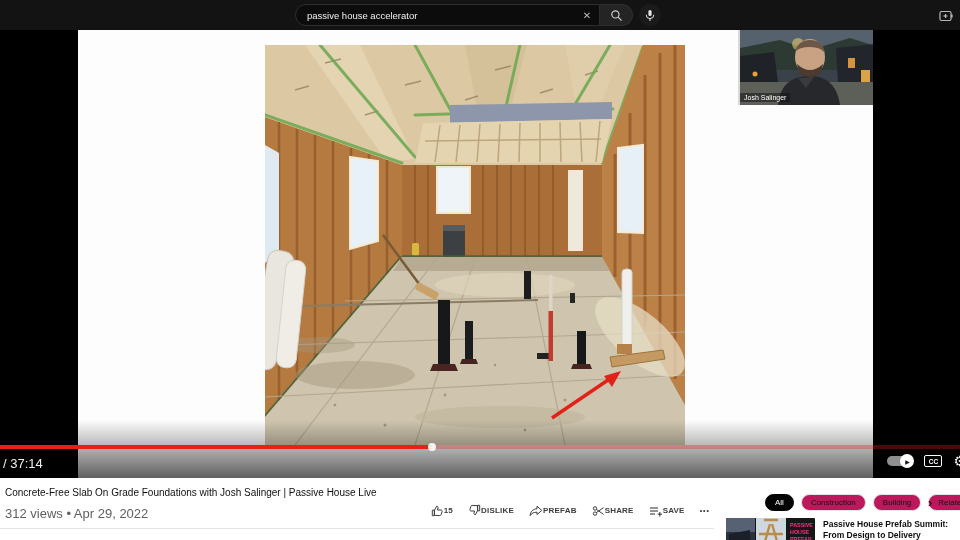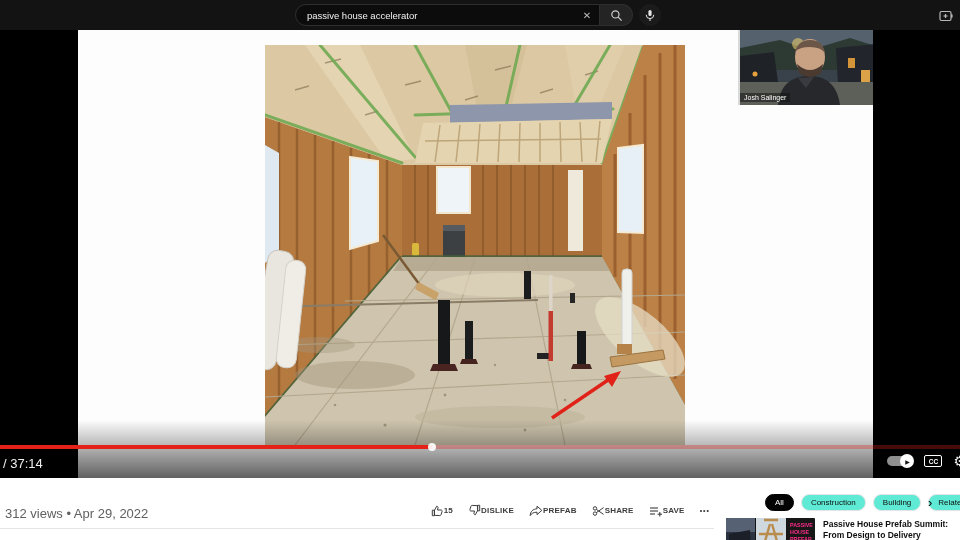--- a/index.html
+++ b/index.html
@@ -45,21 +45,21 @@
   #info { position:absolute; left:0; top:478px; width:960px; height:62px; background:#fff; }
   #video-title { position:absolute; left:5px; top:9px; font-size:10px; color:#0f0f0f; }
   #video-meta { position:absolute; left:5px; top:28px; font-size:13px; color:#606060; }
   #actions { position:absolute; right:250px; top:26px; display:flex; align-items:center; gap:15px; }
   .action { display:flex; align-items:center; color:#3c3c3c; font-size:8px; font-weight:bold;
     letter-spacing:.2px; cursor:pointer; }
   .action svg { display:block; }
   #divider { position:absolute; left:0; top:50px; width:714px; height:1px; background:#e4e4e4; }
   
   #chips { position:absolute; left:765px; top:494px; display:flex; align-items:center; gap:7px; }
-  .chip { height:17px; padding:0 9px; border-radius:9px; background:#5eead4; border:1px solid #e4e4e4;
+  .chip { height:17px; padding:0 9px; border-radius:9px; background:#be185d; border:1px solid #e4e4e4;
     color:#0f0f0f; font-size:8px; display:flex; align-items:center; cursor:pointer; white-space:nowrap; }
   .chip.selected { background:#030303; border-color:#030303; color:#fff; }
   #chips-chevron { position:absolute; left:928px; top:495px; color:#030303; font-size:13px; cursor:pointer; }
   #related-item { position:absolute; left:726px; top:518px; display:flex; cursor:pointer; }
   #related-thumb { width:89px; height:50px; border-radius:2px; overflow:hidden; background:#111; flex:none; }
   #related-text { margin-left:8px; padding-top:1px; }
   .rel-line { font-size:8.5px; font-weight:bold; color:#0f0f0f; line-height:10.5px; }
 </style>
 </head>
 <body>
@@ -277,20 +277,21 @@
   <div id="right-controls">
     <div id="autoplay-toggle">
       <div id="autoplay-knob">▶</div>
     </div>
     <div id="cc-btn">CC</div>
     <span id="gear">⚙</span>
   </div>
 </div>
 
 <div id="info">
+  <div id="video-title">Concrete-Free Slab On Grade Foundations with Josh Salinger | Passive House Live</div>
   <div id="video-meta">312 views • Apr 29, 2022</div>
 
   <div id="actions">
     <div class="action">
       <svg width="13" height="13" viewBox="0 0 13 13">
         <path d="M1.3 6.2h2.1v5.5H1.3z M3.4 11.3V6.4l2.3-4.2c.9 0 1.5.8 1.3 1.7L6.5 6h3.6c.7 0 1.2.7 1 1.4l-1 3.2c-.2.6-.7 1-1.3 1z" fill="none" stroke="#3c3c3c" stroke-width="1"></path>
       </svg>
       <span>15</span>
     </div>
     <div class="action">

